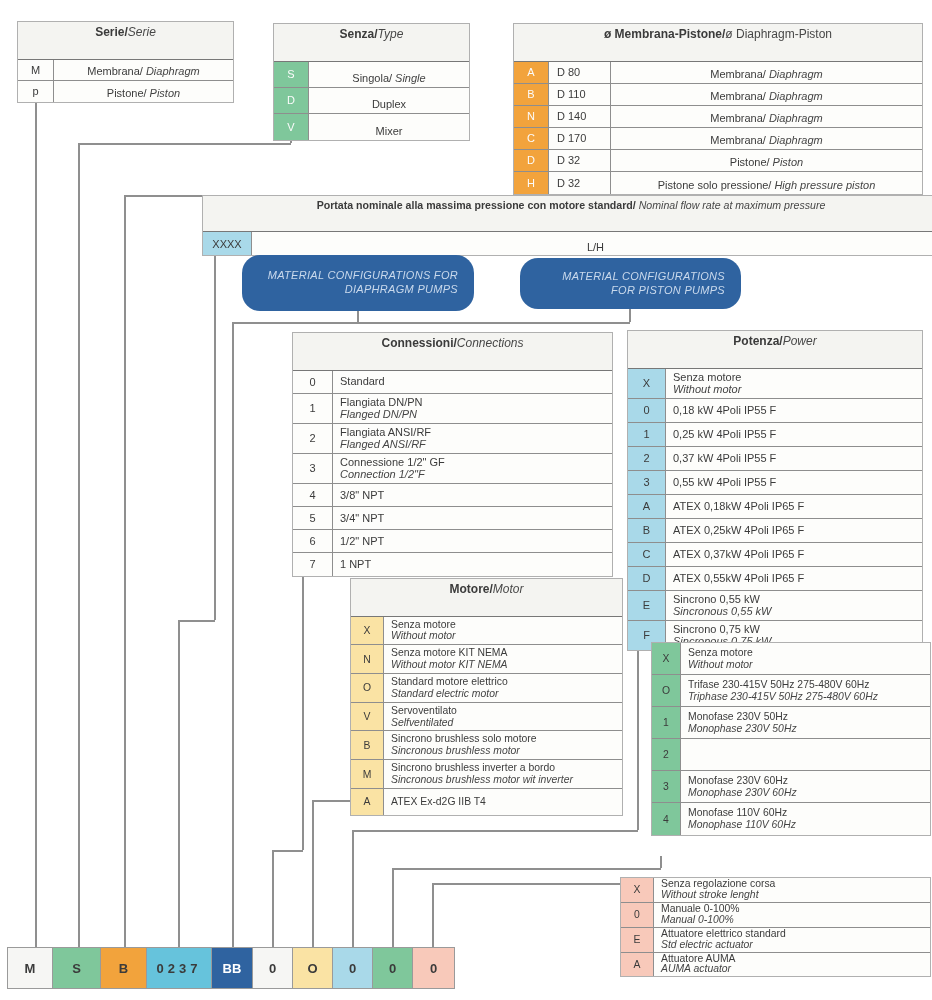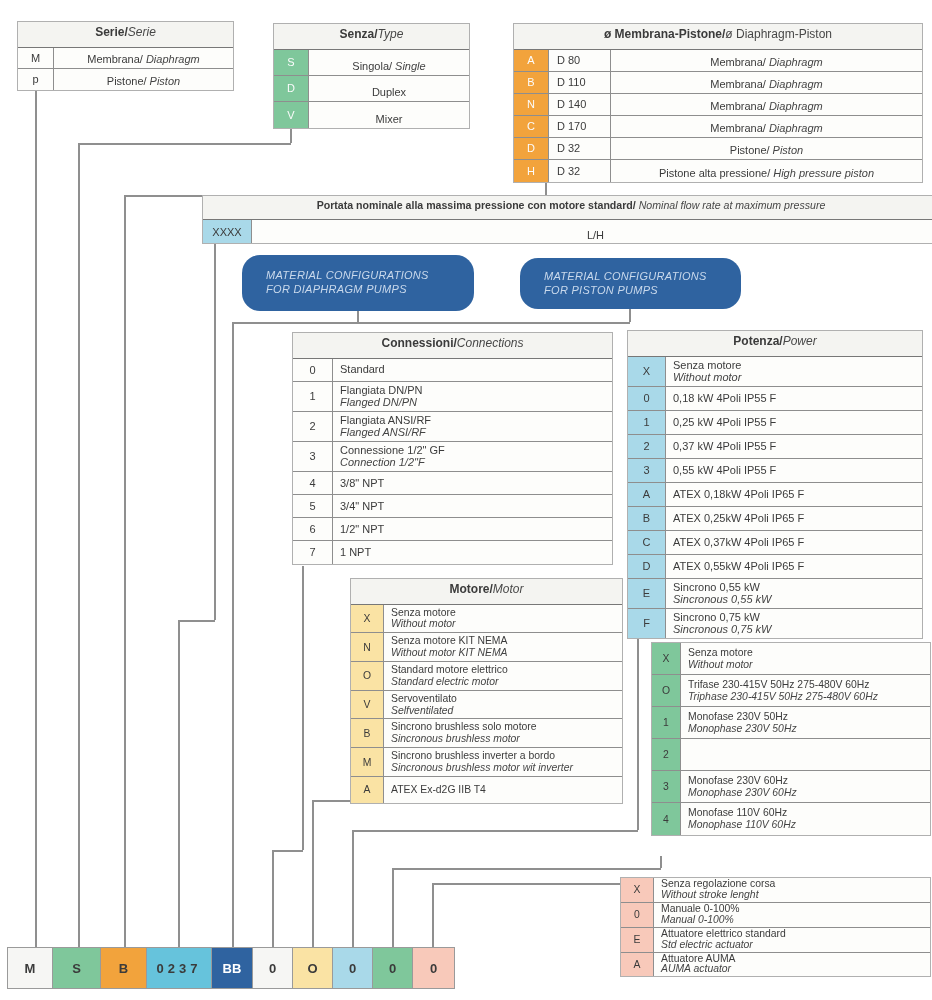--- a/index.html
+++ b/index.html
@@ -1,21 +1,21 @@
 <!DOCTYPE html>
 <html style="--green: #7fc79b; --orange: #f2a33c; --lightblue: #a9d9e9; --cyan: #66c3dc; --darkblue: #2f63a0; --cream: #fae3a4; --pink: #f8c9ba; --header_bg: #f4f4f1; --line: #8f8f8f; --text: #3b3b3b;"><head>
 <meta charset="utf-8">
 <style>
   html,body{margin:0;padding:0;background:#ffffff;}
   .canvas{position:relative;width:932px;height:1000px;background:#ffffff;overflow:hidden;
           font-family:"Liberation Sans","DejaVu Sans",sans-serif;color:#3b3b3b;}
   
   .tbl{position:absolute;background:#fdfdfb;border:1px solid #b0b0b0;font-size:11px;box-sizing:border-box;}
   .tbl-head{background:var(--header_bg);text-align:center;border-bottom:1.5px solid #777;
-            padding:4px 3px 8px;font-size:12px;line-height:1.05;}
+            padding:4px 3px 20px;font-size:12px;line-height:1.05;}
   .tbl-head .t1{font-weight:bold;}
   .tbl-head .t2{font-style:italic;color:#474747;}
   .head-en-regular .tbl-head .t2{font-style:normal;font-weight:normal;}
   .small-head .tbl-head{font-size:10.6px;}
   .row{display:flex;align-items:stretch;border-bottom:1px solid #8e8e8e;min-height:var(--rowh,22px);box-sizing:border-box;}
   .row:last-of-type{border-bottom:none;}
   .code{flex:0 0 var(--codew,35px);display:flex;align-items:center;justify-content:center;
         border-right:1px solid #8e8e8e;box-sizing:border-box;}
   .size{flex:0 0 62px;display:flex;align-items:center;padding:1px 8px;border-right:1px solid #8e8e8e;box-sizing:border-box;}
   .desc{flex:1;display:flex;flex-direction:column;justify-content:center;padding:2px 7px;line-height:1.14;}
@@ -25,22 +25,22 @@
   .inline .en{margin-left:3px;}
   .code-bg-green .code{background:var(--green);}
   .code-bg-orange .code{background:var(--orange);}
   .code-bg-lightblue .code{background:var(--lightblue);}
   .code-bg-cream .code{background:var(--cream);}
   .code-bg-pink .code{background:var(--pink);}
   .code-light .code{color:#fbfbfb;}
   .fs-sm{font-size:10.4px;}
   
   .matbox{position:absolute;background:var(--darkblue);color:#c9d9ec;border-radius:18px;
-          display:flex;align-items:center;justify-content:center;text-align:left;
-          font-size:11px;font-style:italic;letter-spacing:.3px;line-height:1.25;padding:4px 24px;box-sizing:border-box;}
+          display:flex;align-items:center;justify-content:center;text-align:right;
+          font-size:11px;font-style:italic;letter-spacing:.3px;line-height:1.25;padding:4px 16px;box-sizing:border-box;}
   
   .vline,.hline{position:absolute;background:var(--line);}
   .vline{width:1.5px;}
   .hline{height:1.5px;}
   
   .bottom-row{position:absolute;display:flex;border:1px solid #9a9a9a;box-sizing:content-box;}
   .bcell{height:40px;display:flex;align-items:center;justify-content:center;
          border-right:1px solid #9a9a9a;box-sizing:border-box;font-size:13px;font-weight:bold;}
   .bcell:last-of-type{border-right:none;}
   .bottom-row div:nth-of-type(1){width:45px;}
@@ -201,21 +201,21 @@
           <div class="desc">
             <span class="it">Pistone/</span>
             <span class="en">Piston</span>
           </div>
         </div>
 
         <div class="row">
           <div class="code">H</div>
           <div class="size">D 32</div>
           <div class="desc">
-            <span class="it">Pistone alta pressione/</span>
+            <span class="it">Pistone solo pressione/</span>
             <span class="en">High pressure piston</span>
           </div>
         </div>
       </div>
   </div>
 
   <div class="tbl inline code-bg-lightblue small-head" style="left:202px;top:195px;width:738px;--codew:49px;--rowh:23px;">
     <div class="tbl-head">
       <span class="t1">Portata nominale alla massima pressione con motore standard/</span> <span class="t2">Nominal flow rate at maximum pressure</span>
     </div>

